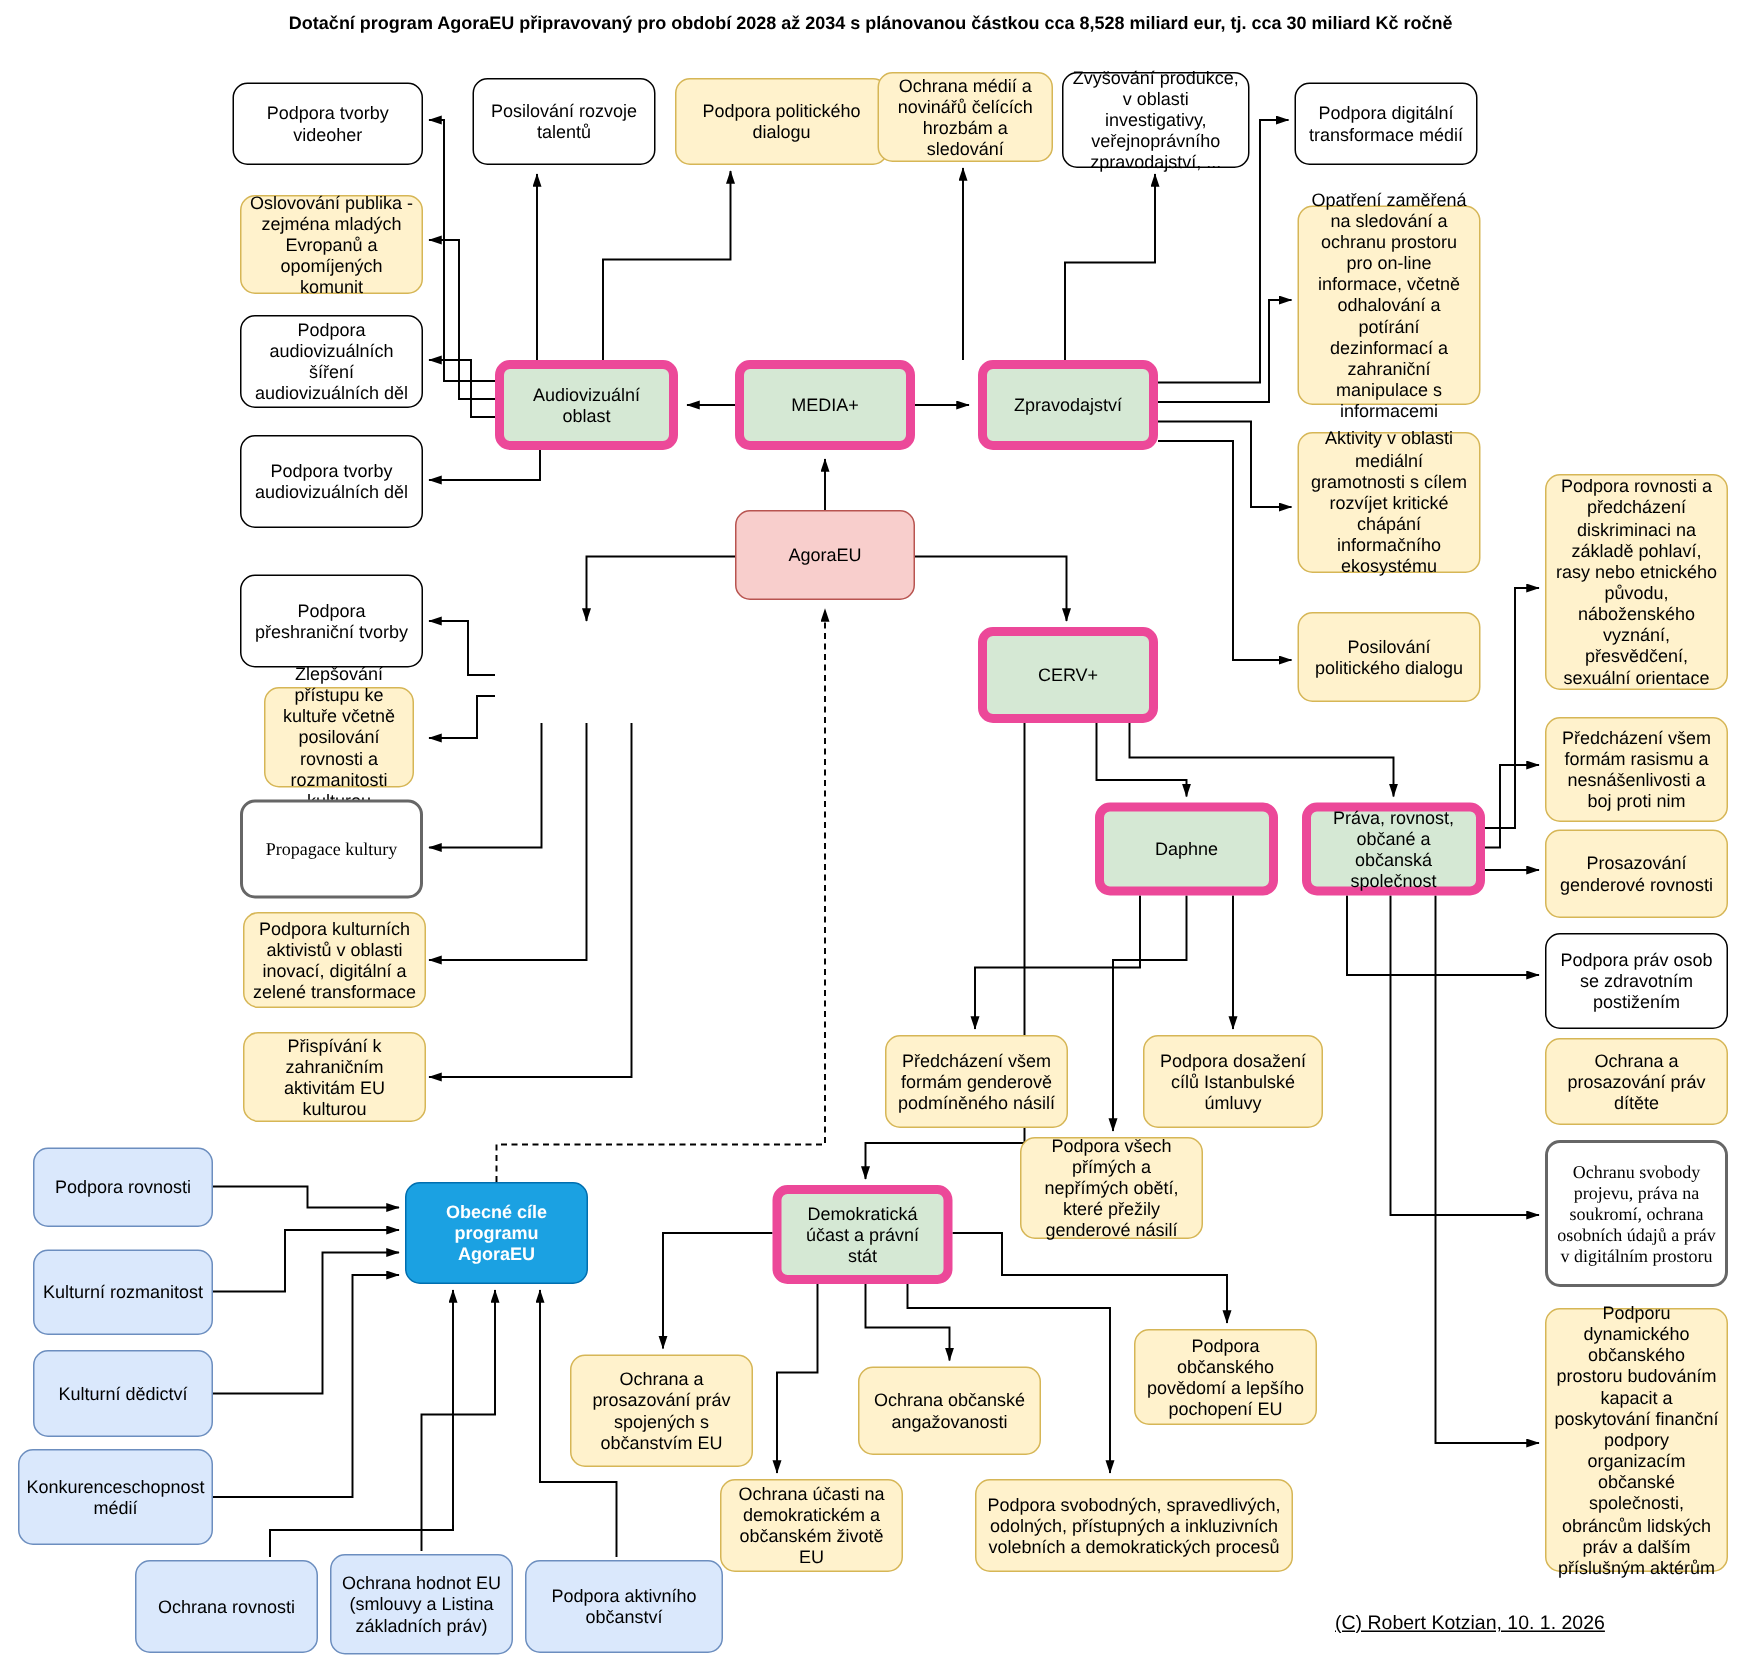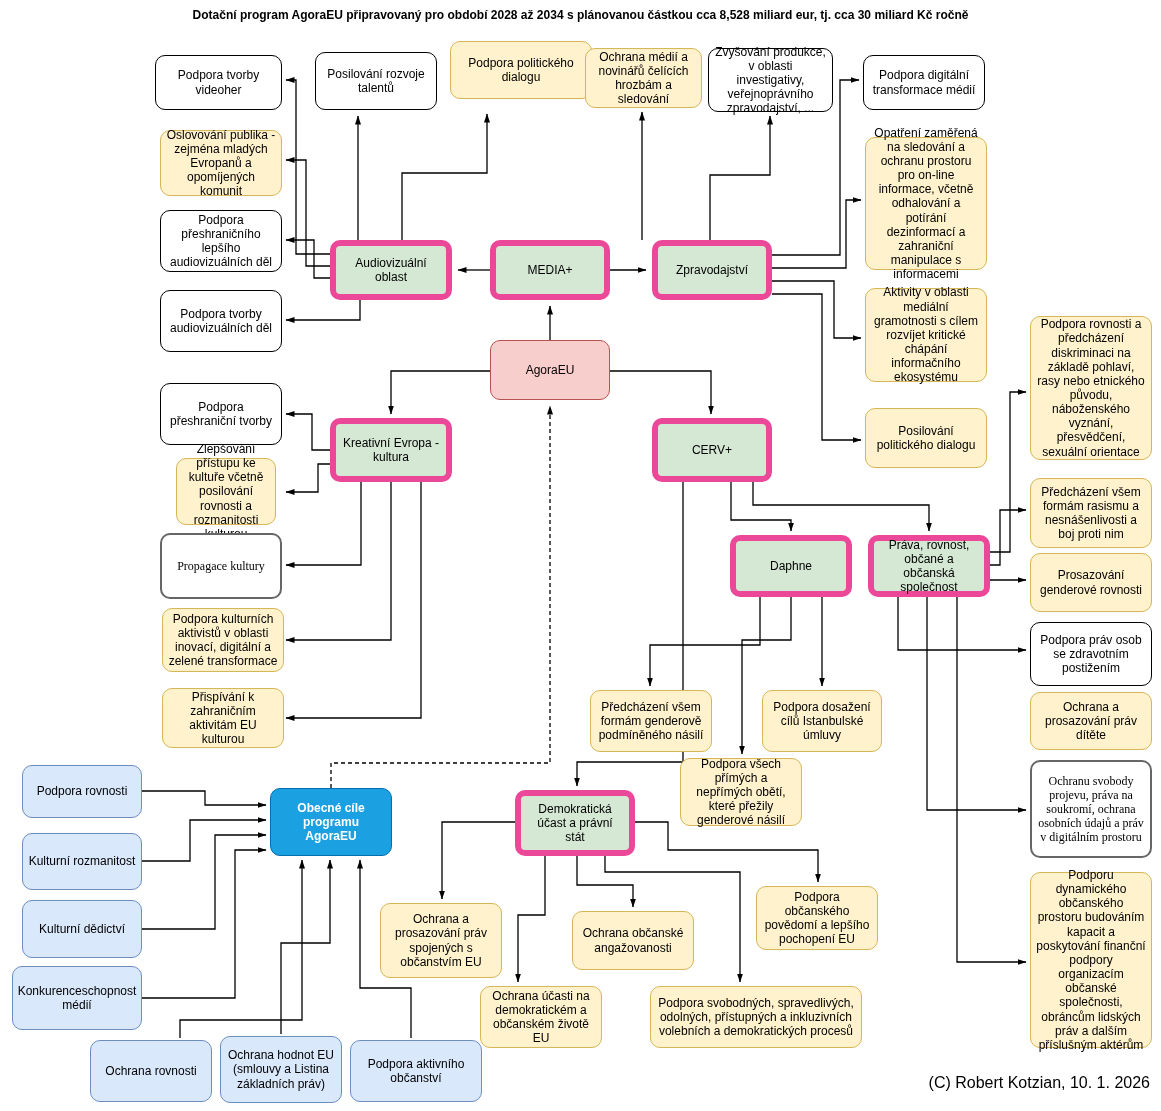--- a/index.html
+++ b/index.html
@@ -10,21 +10,21 @@
         font-size:12px;line-height:1.18;color:#000;}
   .white{background:#ffffff;border:1px solid #000000;}
   .gray{background:#ffffff;border:2px solid #666666;font-family:Liberation Serif, serif;}
   .yellow{background:#fff2cc;border:1px solid #d6b656;}
   .green{background:#d5e8d4;border:6px solid #ec4899;}
   .red{background:#f8cecc;border:1px solid #b85450;}
   .blue{background:#dae8fc;border:1px solid #6c8ebf;}
   .brightblue{background:#1ba1e2;border:1px solid #006eaf;color:#ffffff;font-weight:bold;}
   #title{position:absolute;left:0;top:8px;width:1161px;text-align:center;
          font-size:12px;font-weight:bold;}
-  #copyright{position:absolute;left:890px;top:1074px;width:260px;text-align:right;font-size:16px;}
+  #copyright{position:absolute;left:890px;top:1074px;width:260px;font-size:13px;text-decoration:underline;}
 </style>
 </head>
 <body>
 
 <div id="canvas">
 
   <div id="title">Dotační program AgoraEU připravovaný pro období 2028 až 2034 s plánovanou částkou cca 8,528 miliard eur, tj. cca 30 miliard Kč ročně</div>
 
   <svg id="edges" viewBox="0 0 1161 1111" xmlns="http://www.w3.org/2000/svg">
     <defs>
@@ -78,39 +78,38 @@
       <polyline points="142,929 215,929 215,835 266,835" marker-end="url(#arrow)"></polyline>
       <polyline points="142,998 235,998 235,850 266,850" marker-end="url(#arrow)"></polyline>
       <polyline points="180,1038 180,1020 302,1020 302,860" marker-end="url(#arrow)"></polyline>
       <polyline points="281,1034 281,943 330,943 330,860" marker-end="url(#arrow)"></polyline>
       <polyline points="411,1038 411,988 360,988 360,860" marker-end="url(#arrow)"></polyline>
     </g>
   </svg>
 
   <div class="node white" style="left:155px;top:55px;width:127px;height:55px">Podpora tvorby videoher</div>
   <div class="node white" style="left:315px;top:52px;width:122px;height:58px">Posilování rozvoje talentů</div>
-  <div class="node yellow" style="left:450px;top:41px;width:142px;height:58px">Podpora politického dialogu</div>
+  <div class="node yellow" style="left:450px;top:52px;width:142px;height:58px">Podpora politického dialogu</div>
   <div class="node yellow" style="left:585px;top:48px;width:117px;height:60px">Ochrana médií a novinářů čelících hrozbám a sledování</div>
   <div class="node white" style="left:708px;top:48px;width:125px;height:64px">Zvyšování produkce, v oblasti investigativy, veřejnoprávního zpravodajství, ...</div>
   <div class="node white" style="left:863px;top:55px;width:122px;height:55px">Podpora digitální transformace médií</div>
 
   <div class="node yellow" style="left:160px;top:130px;width:122px;height:66px">Oslovování publika - zejména mladých Evropanů a opomíjených komunit</div>
-  <div class="node white" style="left:160px;top:210px;width:122px;height:62px">Podpora přeshraničního lepšího audiovizuálních děl</div>
+  <div class="node white" style="left:160px;top:210px;width:122px;height:62px">Podpora audiovizuálních šíření audiovizuálních děl</div>
   <div class="node white" style="left:160px;top:290px;width:122px;height:62px">Podpora tvorby audiovizuálních děl</div>
   <div class="node white" style="left:160px;top:383px;width:122px;height:62px">Podpora přeshraniční tvorby</div>
   <div class="node yellow" style="left:176px;top:458px;width:100px;height:67px">Zlepšování přístupu ke kultuře včetně posilování rovnosti a rozmanitosti kulturou</div>
   <div class="node gray" style="left:160px;top:533px;width:122px;height:66px">Propagace kultury</div>
   <div class="node yellow" style="left:162px;top:608px;width:122px;height:64px">Podpora kulturních aktivistů v oblasti inovací, digitální a zelené transformace</div>
   <div class="node yellow" style="left:162px;top:688px;width:122px;height:60px">Přispívání k zahraničním aktivitám EU kulturou</div>
 
   <div class="node green" style="left:330px;top:240px;width:122px;height:60px">Audiovizuální oblast</div>
   <div class="node green" style="left:490px;top:240px;width:120px;height:60px">MEDIA+</div>
   <div class="node green" style="left:652px;top:240px;width:120px;height:60px">Zpravodajství</div>
   <div class="node red" style="left:490px;top:340px;width:120px;height:60px">AgoraEU</div>
-  <div class="node green" style="left:330px;top:418px;width:122px;height:64px">Kreativní Evropa - kultura</div>
   <div class="node green" style="left:652px;top:418px;width:120px;height:64px">CERV+</div>
   <div class="node green" style="left:730px;top:535px;width:122px;height:62px">Daphne</div>
   <div class="node green" style="left:868px;top:535px;width:122px;height:62px">Práva, rovnost, občané a občanská společnost</div>
 
   <div class="node yellow" style="left:865px;top:137px;width:122px;height:133px">Opatření zaměřená na sledování a ochranu prostoru pro on-line informace, včetně odhalování a potírání dezinformací a zahraniční manipulace s informacemi</div>
   <div class="node yellow" style="left:865px;top:288px;width:122px;height:94px">Aktivity v oblasti mediální gramotnosti s cílem rozvíjet kritické chápání informačního ekosystému</div>
   <div class="node yellow" style="left:865px;top:408px;width:122px;height:60px">Posilování politického dialogu</div>
 
   <div class="node yellow" style="left:1030px;top:316px;width:122px;height:144px">Podpora rovnosti a předcházení diskriminaci na základě pohlaví, rasy nebo etnického původu, náboženského vyznání, přesvědčení, sexuální orientace</div>
   <div class="node yellow" style="left:1030px;top:478px;width:122px;height:70px">Předcházení všem formám rasismu a nesnášenlivosti a boj proti nim</div>

